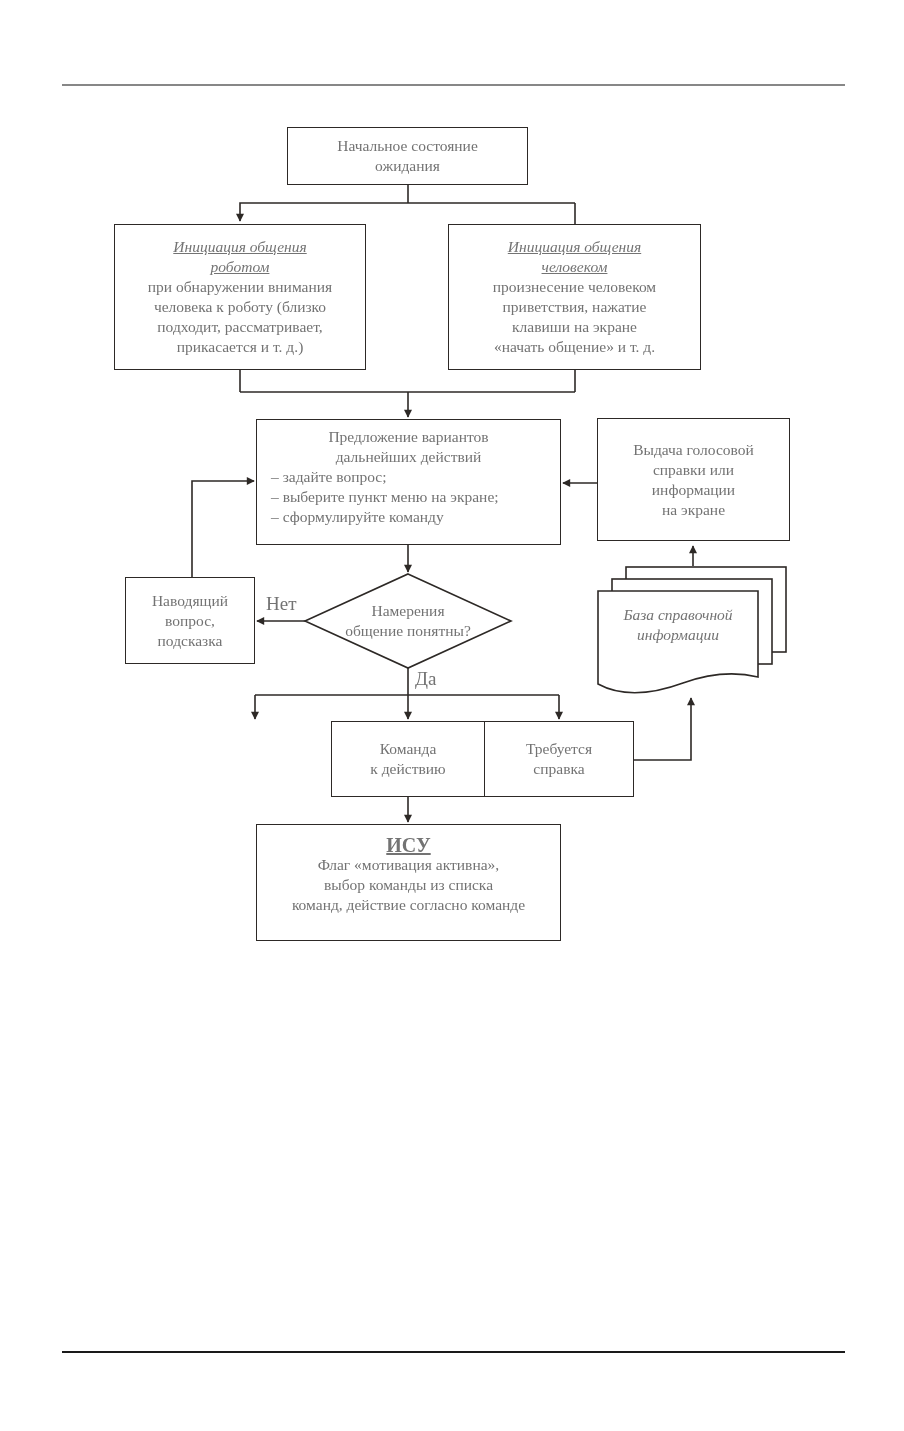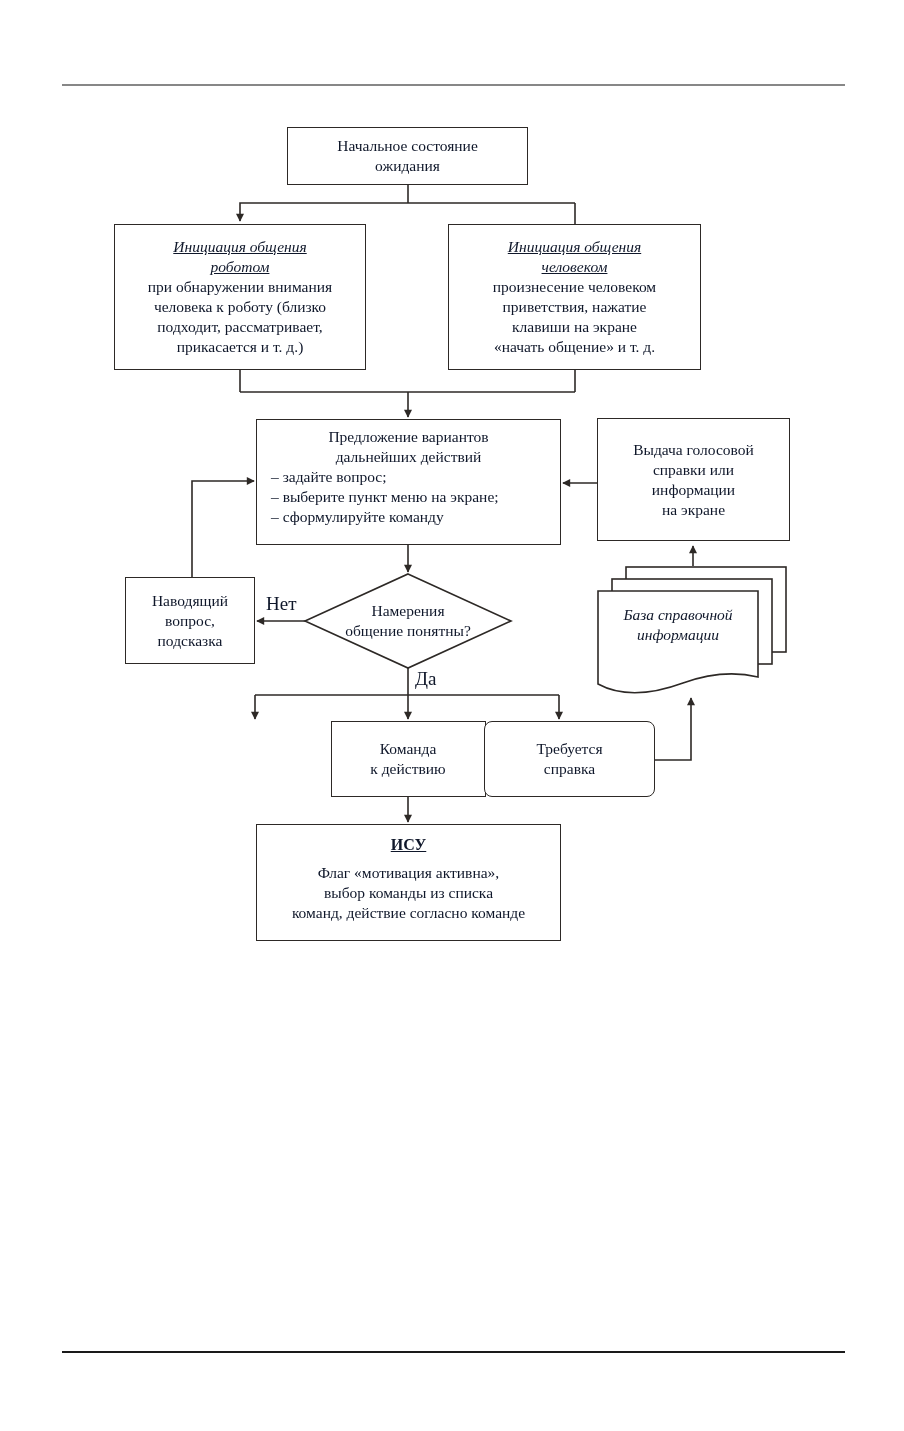--- a/index.html
+++ b/index.html
@@ -1,18 +1,18 @@
 <!DOCTYPE html>
 <html><head>
 <meta charset="utf-8">
 <style>
   html,body{margin:0;padding:0;background:#ffffff;}
   #page{
     position:relative;width:904px;height:1431px;background:#ffffff;overflow:hidden;
-    font-family:"Liberation Serif","DejaVu Serif",serif;color:#0f172a;
+    font-family:"Liberation Serif","DejaVu Serif",serif;color:#737373;
   }
   .rule{position:absolute;left:62px;width:783px;height:2px;}
   .rule-top{top:84px;background:#878787;}
   .rule-bottom{top:1351px;background:#1a1a1a;}
   svg.layer{position:absolute;left:0;top:0;width:904px;height:1431px;}
   .box{
     position:absolute;background:#ffffff;border:1.6px solid #2d2926;box-sizing:border-box;
     display:flex;flex-direction:column;align-items:center;justify-content:center;
     text-align:center;font-size:15.5px;line-height:20px;
   }
@@ -21,21 +21,21 @@
   .t-under{}
   .t-bold{font-weight:bold;text-decoration:underline;}
   .overlay-text{
     position:absolute;text-align:center;font-size:15.5px;line-height:20px;
     white-space:pre-line;background:transparent;
   }
   .edge-label{position:absolute;font-size:19px;line-height:20px;}
   .options-box{align-items:stretch;justify-content:flex-start;padding:7px 10px 0 10px;}
   .options-list{text-align:left;padding-left:4px;}
   .isu-box{justify-content:flex-start;padding-top:10px;}
-  .isu-box .t-bold{margin-bottom:8px;font-size:16px;}
+  .isu-box .t-bold{font-size:20px;}
 </style>
 </head>
 <body>
 
 <div id="page">
 
   <div class="rule rule-top"></div>
   <div class="rule rule-bottom"></div>
 
   <svg class="layer" viewBox="0 0 904 1431" xmlns="http://www.w3.org/2000/svg">
@@ -137,21 +137,21 @@
   <div class="edge-label" style="left:266px;top:594px;">Нет</div>
   <div class="edge-label" style="left:415px;top:669px;">Да</div>
 
   <div class="overlay-text" style="left:598px;top:605px;width:160px;font-style:italic;">База справочной
 информации</div>
 
   <div class="box" style="left:330.5px;top:721px;width:155px;height:76px;text-align:center;">
     <div class="pre">Команда
 к действию</div>
   </div>
-  <div class="box" style="left:484px;top:721px;width:171px;height:76px;border-radius:8px;">
+  <div class="box" style="left:484px;top:721px;width:150px;height:76px;">
     <div class="pre">Требуется
 справка</div>
   </div>
 
   <div class="box isu-box" style="left:256px;top:824px;width:305px;height:117px;">
     <div class="t-bold">ИСУ</div>
     <div class="pre">Флаг «мотивация активна»,
 выбор команды из списка
 команд, действие согласно команде</div>
   </div>

